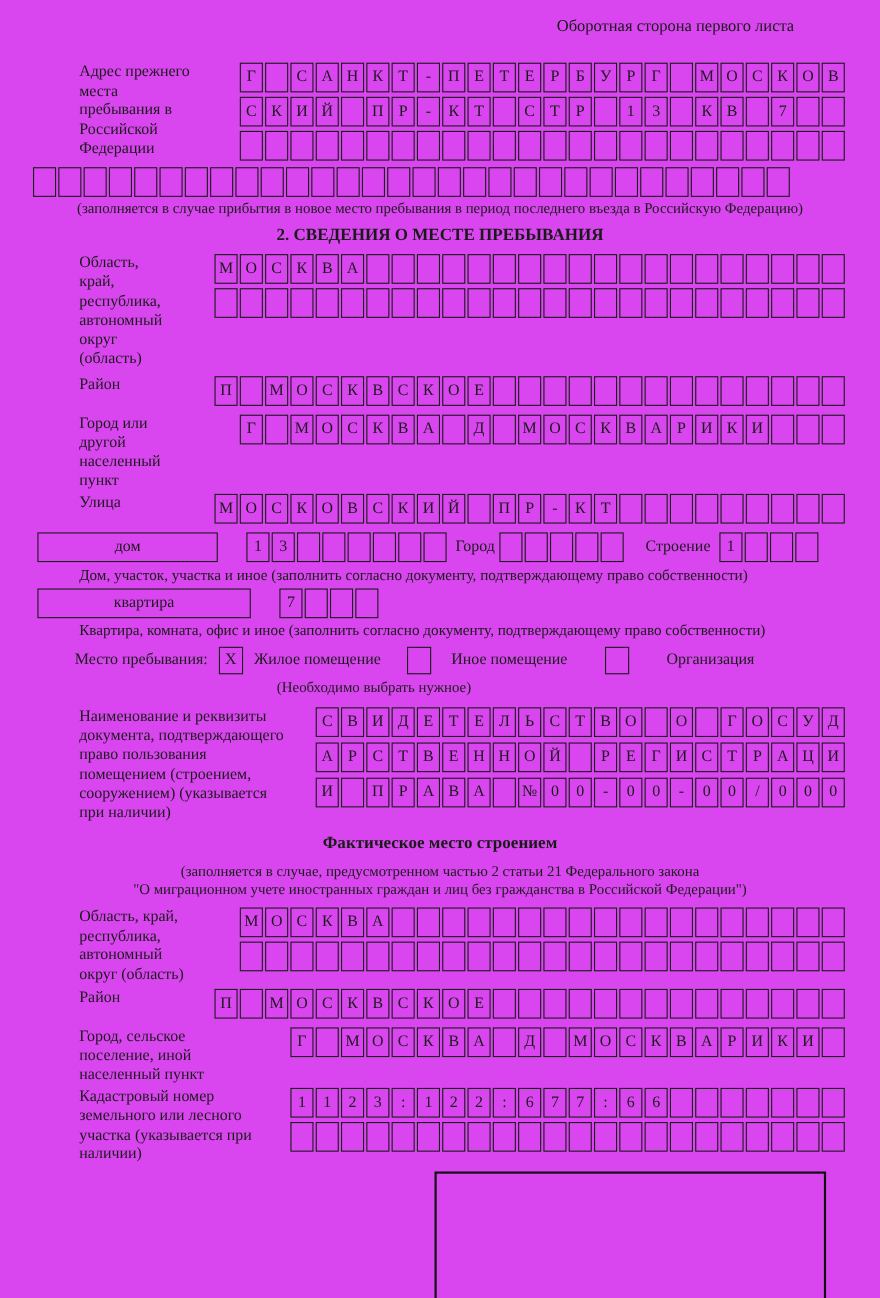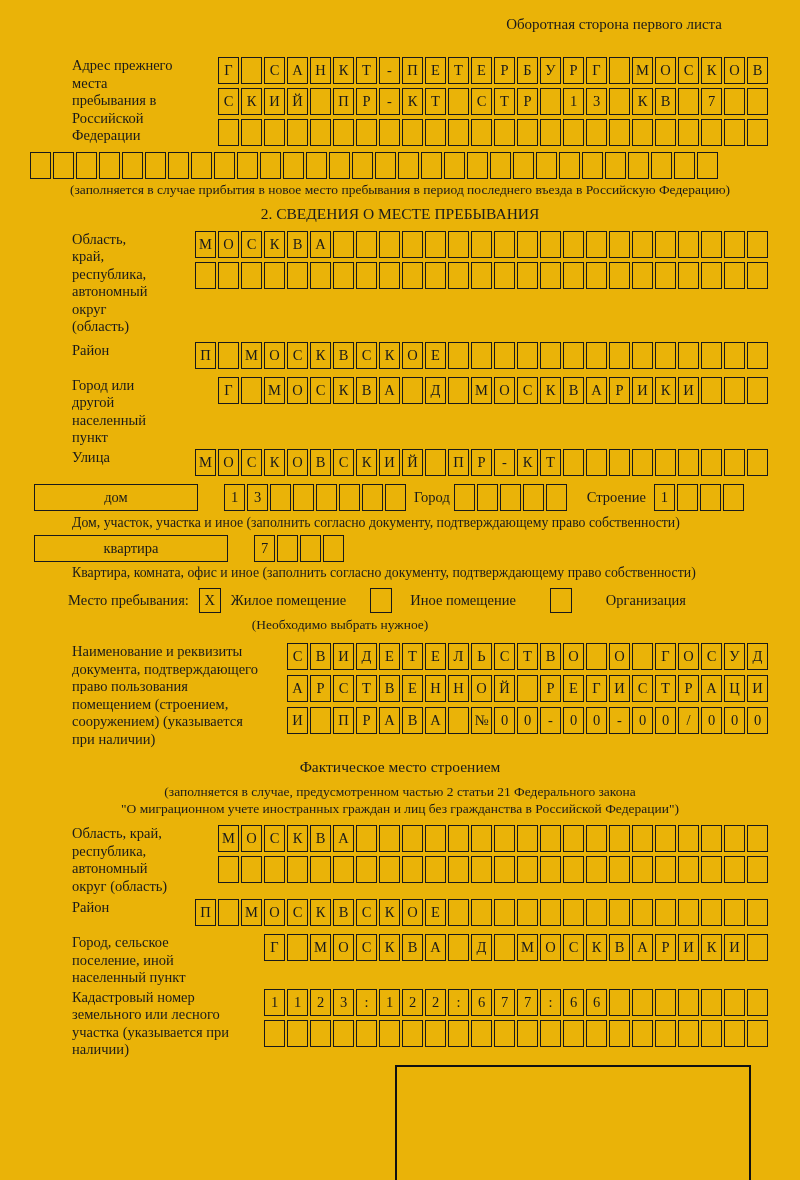--- a/index.html
+++ b/index.html
@@ -1,19 +1,19 @@
 <!DOCTYPE html>
 <html lang="ru"><head>
 <meta charset="utf-8">
 <style>
   html,body{margin:0;padding:0;background:#ffffff;}
   .page{
     position:relative;
     width:800px;height:1180px;
-    background:#eab308;
+    background:#d946ef;
     color:#1a1a1a;
     font-family:"Liberation Serif","DejaVu Serif",serif;
     overflow:hidden;
     box-sizing:border-box;
     padding:16px 30px 0 30px;
   }
   .hdr{
     text-align:right;
     font-size:15px;
     padding-right:48px;
@@ -49,21 +49,21 @@
   }
   .note-left{
     font-size:13.8px;
     padding-left:42px;
     width:740px;
     box-sizing:border-box;
     line-height:17px;
   }
   .sec-title{
     font-size:15.5px;
-    font-weight:normal;
+    font-weight:bold;
     text-align:center;
     width:740px;
     margin:6px 0 8px 0;
   }
   .wbox{
     border:1.6px solid #1a1a1a;
     height:25px;
     display:inline-flex;
     align-items:center;
     justify-content:center;

